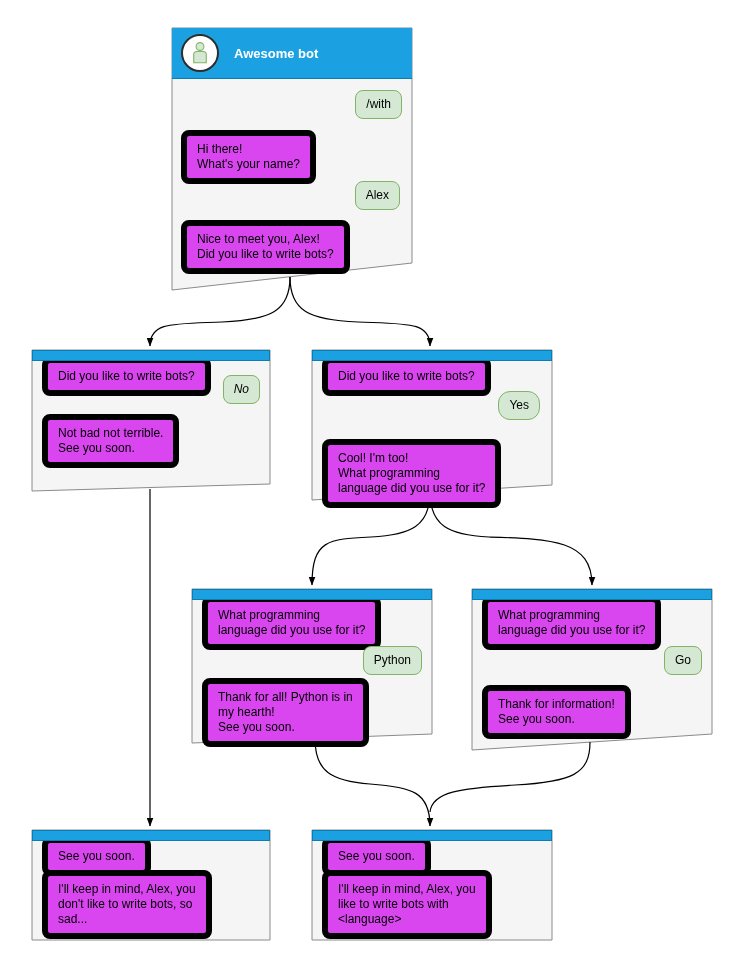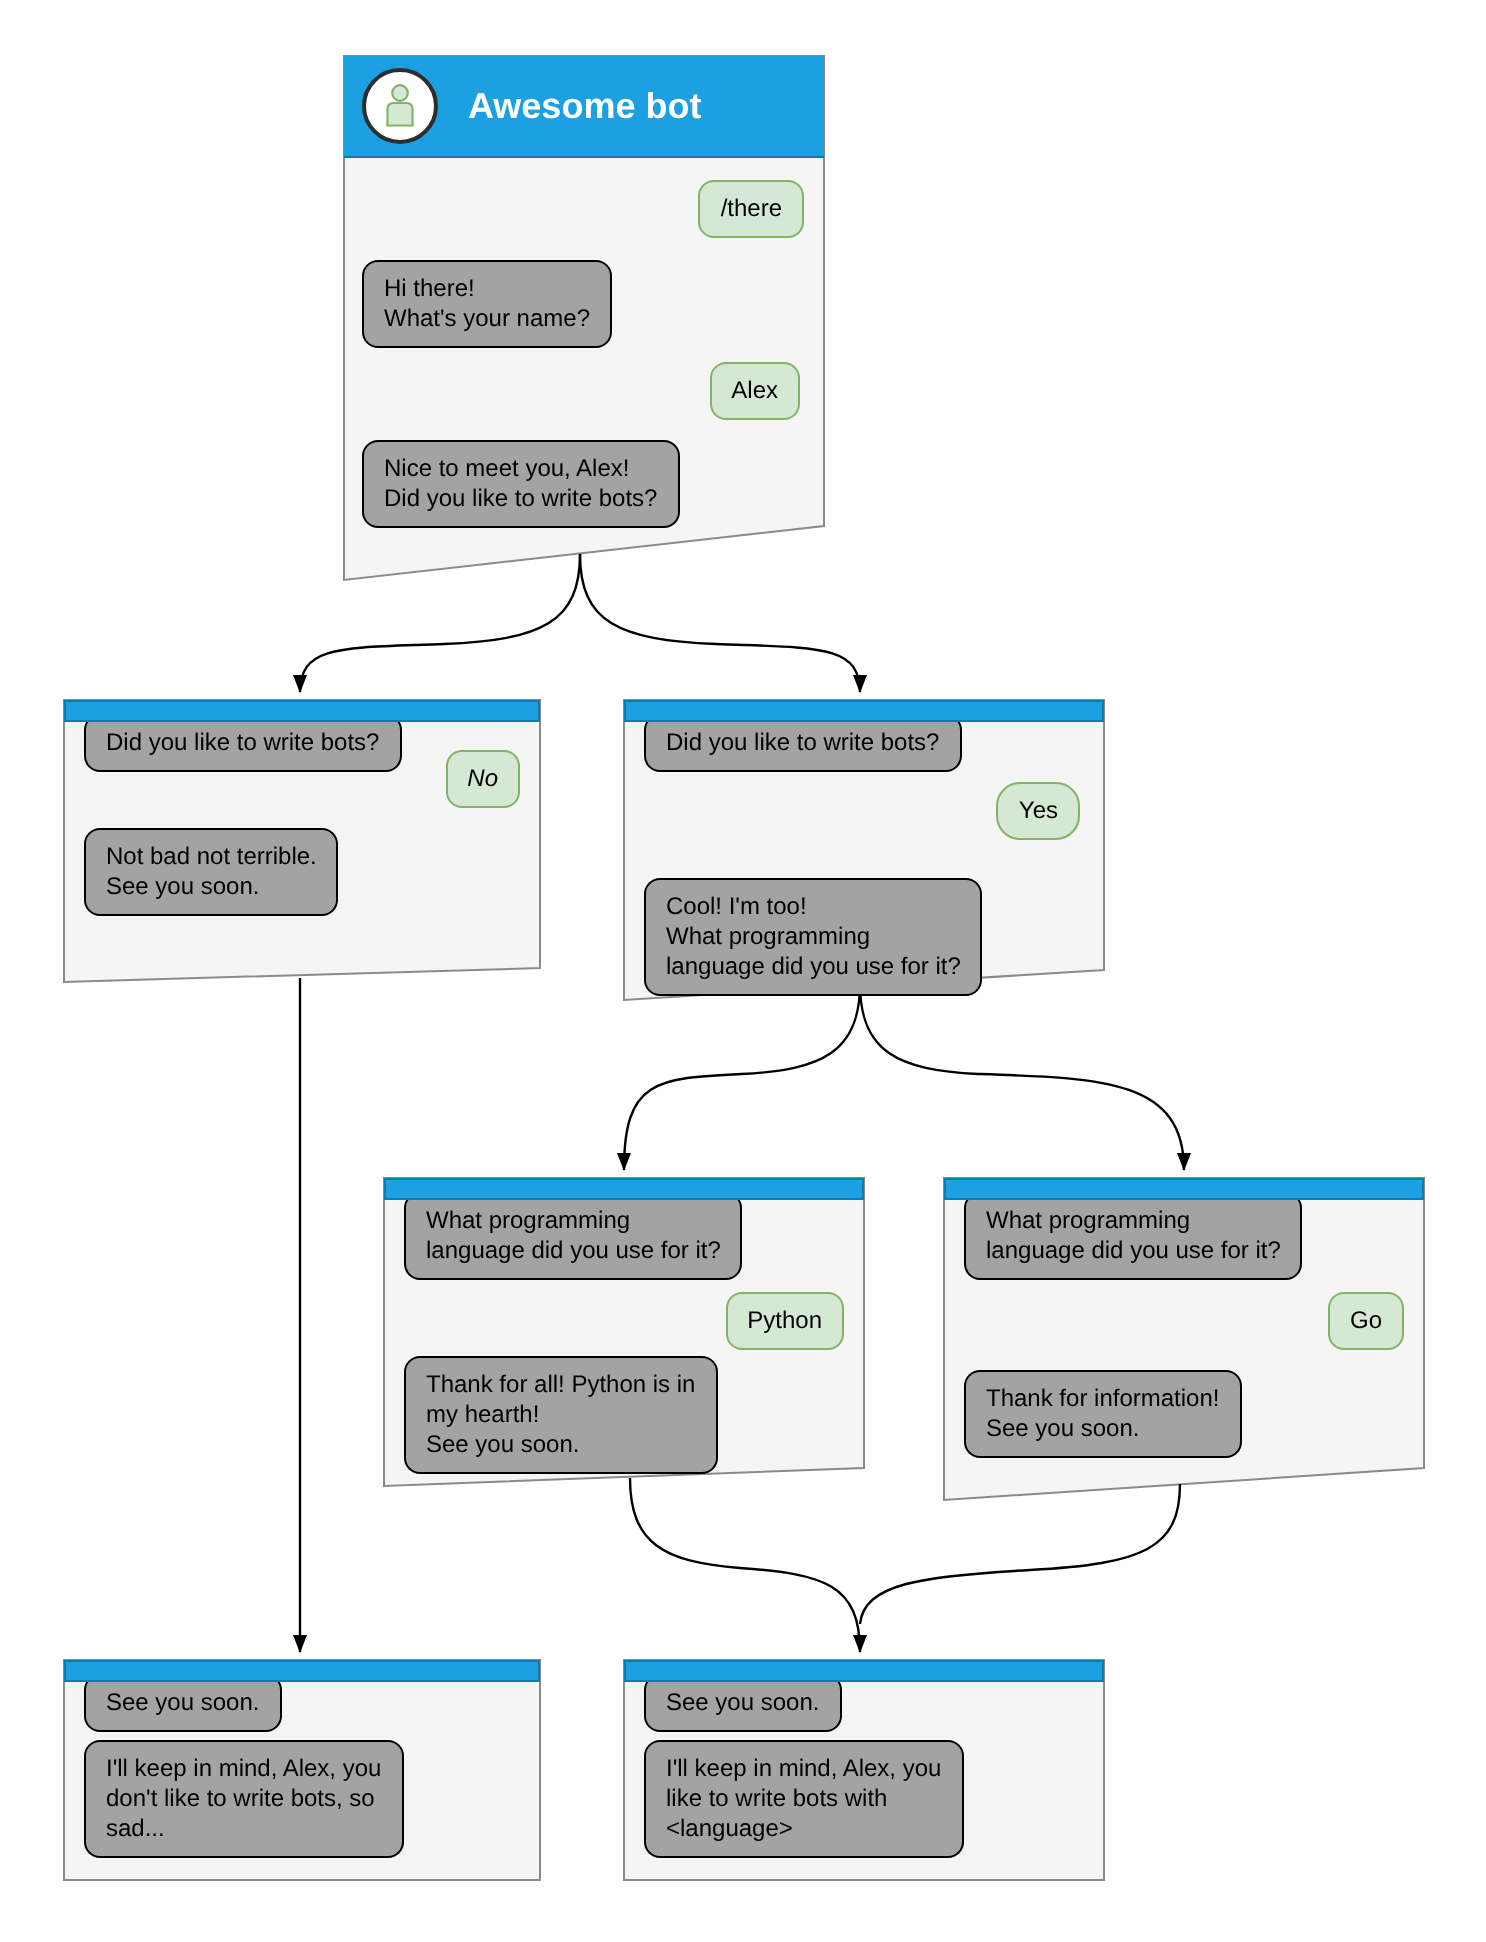--- a/index.html
+++ b/index.html
@@ -6,26 +6,26 @@
   #canvas{position:relative;width:743px;height:971px;background:#ffffff;
           font-family:"Liberation Sans",sans-serif;overflow:hidden;}
   svg.overlay{position:absolute;left:0;top:0;}
   .winshape{fill:#f5f5f5;stroke:#8a8a8a;stroke-width:1;}
   .edge{fill:none;stroke:#000;stroke-width:1.2;}
   .win{position:absolute;}
   .header{position:absolute;left:0;top:0;right:0;height:50px;background:#1ba1e2;
           border-bottom:1px solid #0d7cb0;display:flex;align-items:center;z-index:2;}
   .avatar{width:38px;height:38px;border-radius:50%;background:#fff;border:2px solid #2d2d2d;
           margin-left:9px;display:flex;align-items:center;justify-content:center;box-sizing:border-box;}
-  .title{color:#ffffff;font-weight:bold;font-size:18px;margin-left:15px;}
+  .title{color:#ffffff;font-weight:bold;font-size:13px;margin-left:15px;}
   .strip{position:absolute;left:0;top:0;right:0;height:11px;background:#1ba1e2;
          border:1px solid #0d7cb0;box-sizing:border-box;z-index:2;}
   .msg{position:absolute;font-size:12px;line-height:15px;padding:6px 10px;border-radius:8px;
        white-space:pre-line;z-index:1;width:max-content;max-width:205px;color:#000;}
-  .msg.bot{background:#a3a3a3;border:1px solid #000000;}
+  .msg.bot{background:#d946ef;border:6px solid #000000;}
   .msg.user{background:#d5e8d4;border:1px solid #82b366;}
 </style>
 </head>
 <body>
 
 <div id="canvas">
 
   <svg class="overlay" width="743" height="971" viewBox="0 0 743 971">
     <defs>
       <marker id="arrow" markerUnits="userSpaceOnUse" markerWidth="9" markerHeight="7" refX="8.5" refY="3.5" orient="auto">
@@ -53,21 +53,21 @@
   <div class="win" style="left:172px;top:28px;width:240px;height:235px;">
     <div class="header">
       <span class="avatar">
         <svg width="26" height="26" viewBox="0 0 24 24">
           <circle cx="12" cy="6" r="3.6" fill="#d5e8d4" stroke="#82b366" stroke-width="1"></circle>
           <path d="M6.2,21 L6.2,13.5 Q6.2,10.6 9.2,10.6 L14.8,10.6 Q17.8,10.6 17.8,13.5 L17.8,21 Z" fill="#d5e8d4" stroke="#82b366" stroke-width="1"></path>
         </svg>
       </span>
       <span class="title">Awesome bot</span>
     </div>
-    <div class="msg user" style="right:10px;top:62px;">/there</div>
+    <div class="msg user" style="right:10px;top:62px;">/with</div>
     <div class="msg bot" style="left:9px;top:102px;">Hi there!
 What's your name?</div>
     <div class="msg user" style="right:12px;top:153px;">Alex</div>
     <div class="msg bot" style="left:9px;top:192px;">Nice to meet you, Alex!
 Did you like to write bots?</div>
   </div>
 
   <div class="win" style="left:32px;top:350px;width:238px;height:134px;">
     <div class="strip"></div>
     <div class="msg bot" style="left:10px;top:7px;">Did you like to write bots?</div>

